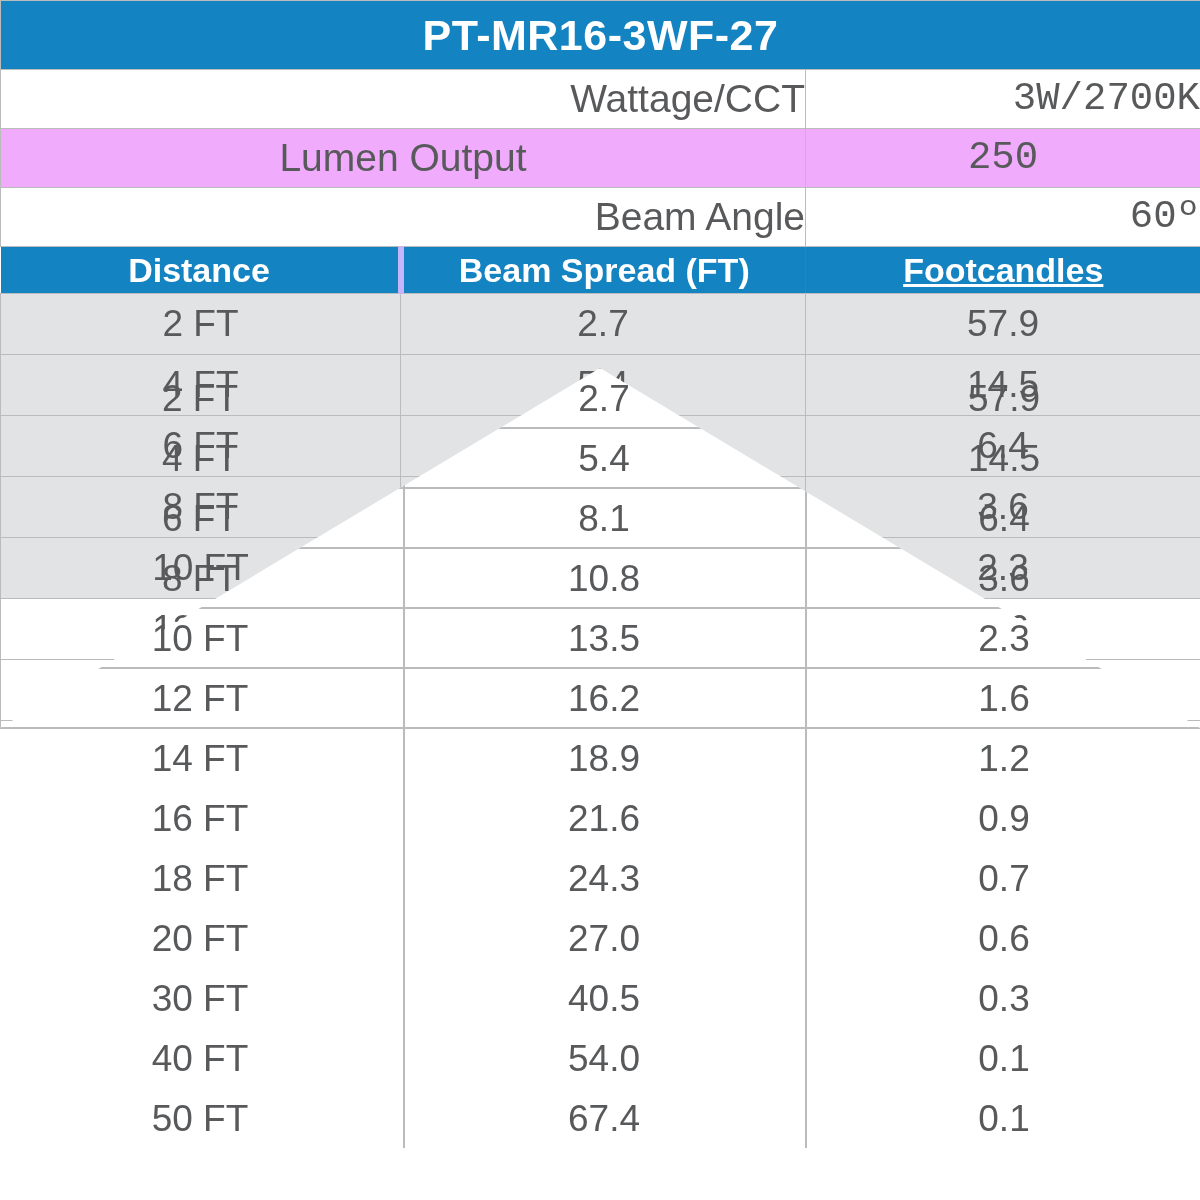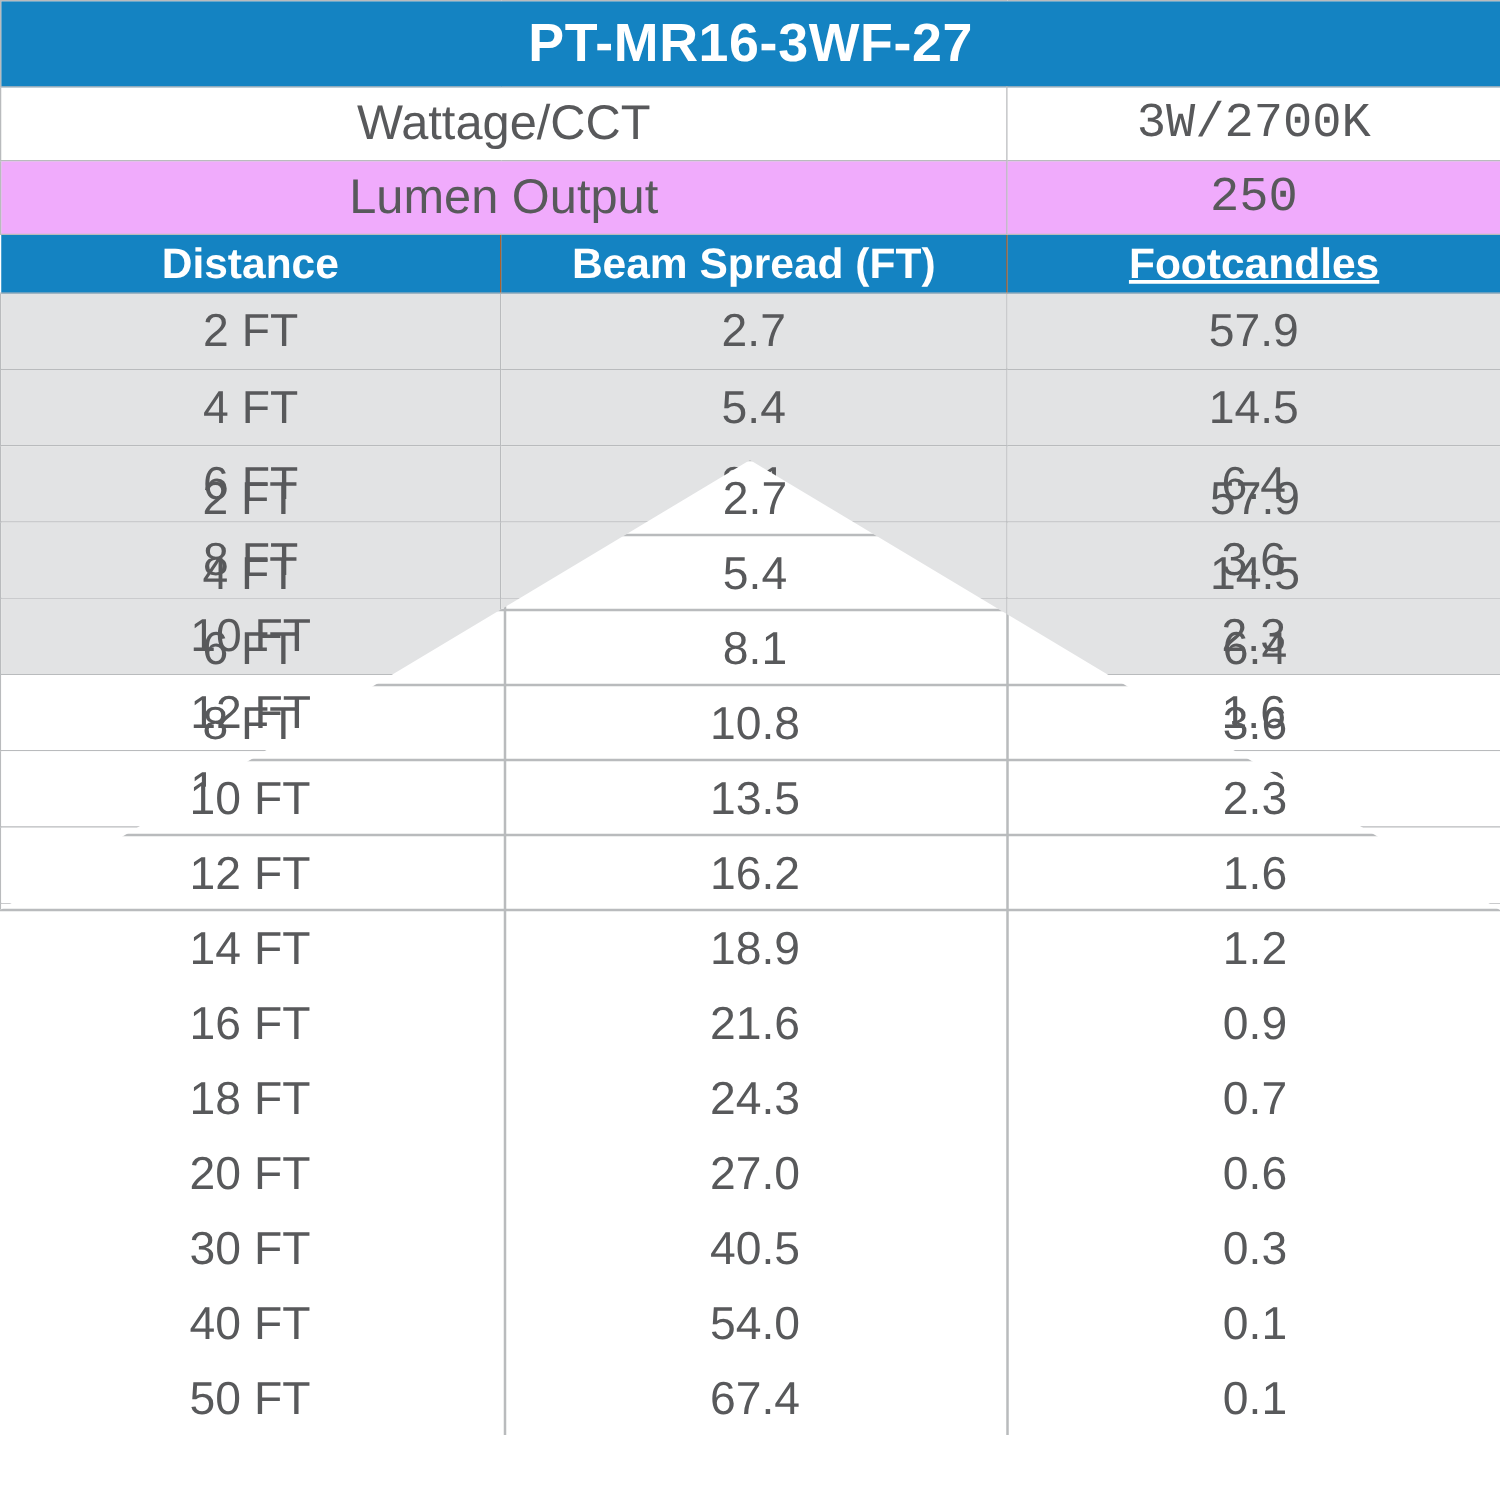--- a/index.html
+++ b/index.html
@@ -76,36 +76,37 @@
     height: 58px;
     color: #58595b;
     padding: 2px 0 6px 0;
     font-family: Liberation Mono, monospace;
   }
   .row-alt td {
     background: #f0abfc;
   }
   .row-plain td {
     background: #ffffff;
+    text-align: right;
   }
 
   
   .col-head {
     background: #1483c2;
     color: #ffffff;
     font-size: 34px;
     font-weight: bold;
     text-align: center;
     height: 46px;
     padding: 0 0 3px 0;
     border-top: 1px solid #1483c2;
     border-bottom: 1px solid #1483c2;
   }
   .col-head.first { border-left: none; border-right: 1px solid #a9602f; }
-  .col-head.mid { border-left: 1px solid #c4b5fd; border-right: 1px solid #a9602f; }
+  .col-head.mid { border-left: 6px solid #c4b5fd; border-right: 1px solid #a9602f; }
   .col-head.last { border-left: 1px solid #a9602f; border-right: none; text-decoration: underline; }
 
   
   .data-cell {
     font-size: 37px;
     text-align: center;
     height: 60px;
     color: #58595b;
     padding: 0 0 4px 0;
     position: relative;
@@ -137,20 +138,24 @@
       <tr class="row-plain">
         <td class="spec-label edge-none-left" colspan="2">Wattage/CCT</td>
         <td class="spec-value edge-none-right">3W/2700K</td>
       </tr>
 
       <tr class="row-alt">
         <td class="spec-label edge-none-left" colspan="2">Lumen Output</td>
         <td class="spec-value edge-none-right">250</td>
       </tr>
 
+      <tr class="row-plain">
+        <td class="spec-label edge-none-left" colspan="2">Beam Angle</td>
+        <td class="spec-value edge-none-right">60º</td>
+      </tr>
 
       <tr>
         <th class="col-head first">Distance</th>
         <th class="col-head mid">Beam Spread (FT)</th>
         <th class="col-head last">Footcandles</th>
       </tr>
 
       <tr class="shaded">
         <td class="data-cell edge-none-left">2 FT</td>
         <td class="data-cell">2.7</td>

